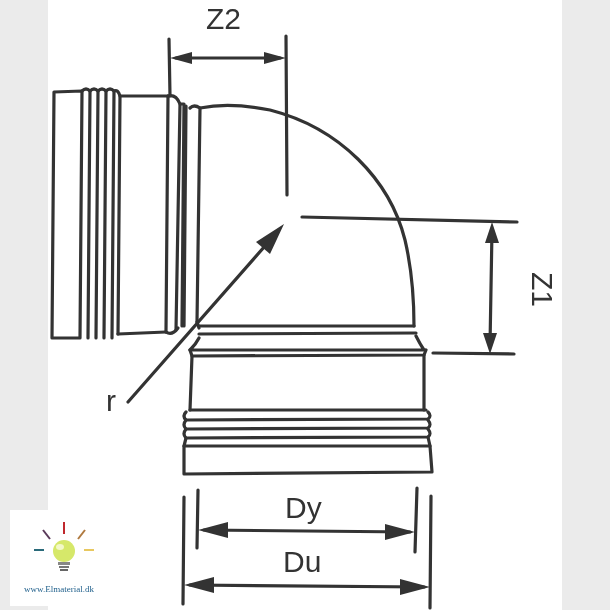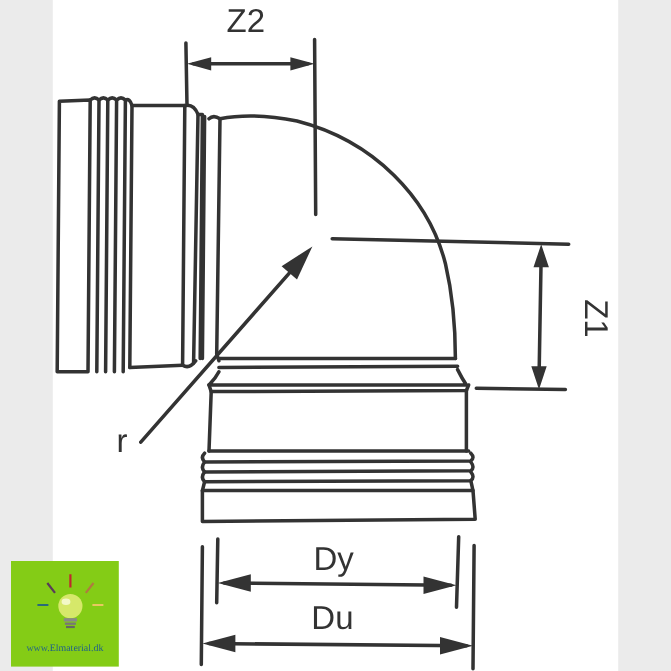--- a/index.html
+++ b/index.html
@@ -1,20 +1,20 @@
 <!DOCTYPE html>
 <html><head>
   <meta charset="utf-8">
   <style>
     html, body { margin: 0; padding: 0; }
     body { width: 610px; height: 610px; position: relative; background: #ebebeb; overflow: hidden; font-family: "Liberation Sans", sans-serif; }
     .canvas { position: absolute; left: 48px; top: 0; width: 514px; height: 610px; background: #ffffff; }
     svg.drawing { position: absolute; left: 0; top: 0; width: 610px; height: 610px; }
     .lbl { font-family: "Liberation Sans", sans-serif; fill: #333333; }
-    .logo { position: absolute; left: 10px; top: 510px; width: 98px; height: 96px; background: #84cc16; }
+    .logo { position: absolute; left: 10px; top: 510px; width: 98px; height: 96px; background: #ffffff; }
     .logo-text { position: absolute; left: 0; width: 98px; top: 74px; text-align: center; font-family: "Liberation Serif", serif; font-size: 9px; color: #1f5f8b; white-space: nowrap; }
   </style>
 </head>
 <body>
 
 <div class="canvas"></div>
 
 <svg class="drawing" viewBox="0 0 610 610" xmlns="http://www.w3.org/2000/svg">
   <g fill="none" stroke="#333333" stroke-width="3.2" stroke-linecap="round" stroke-linejoin="round">
 

